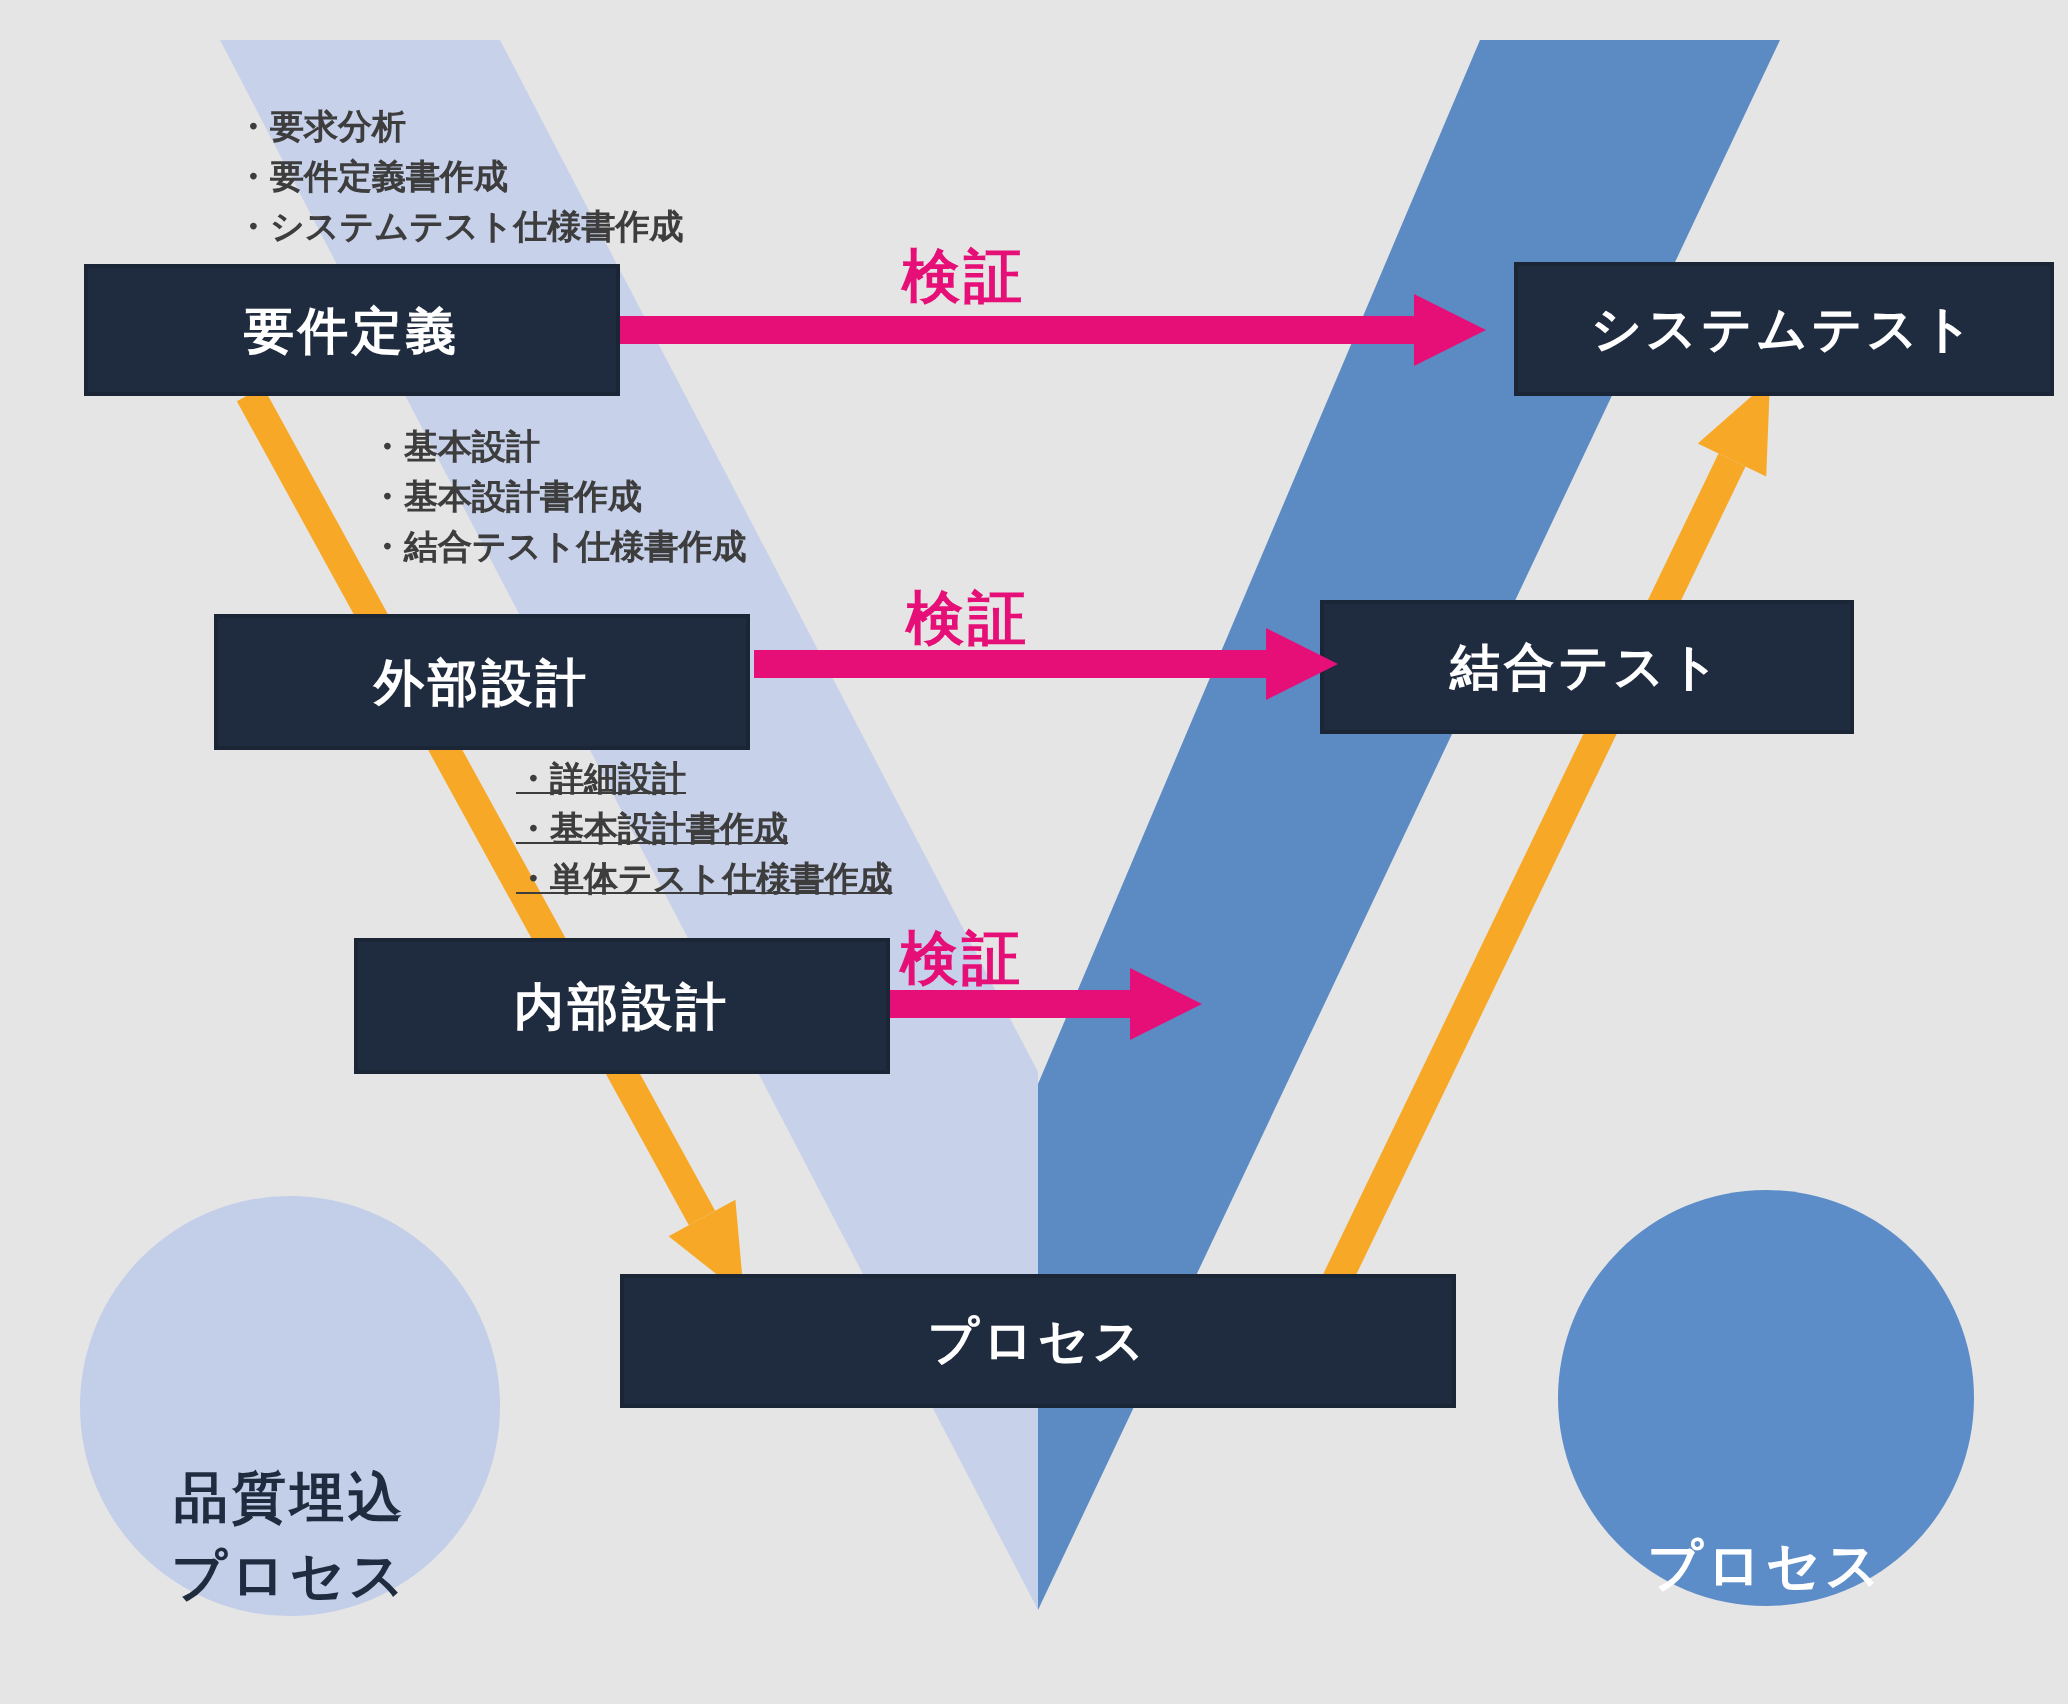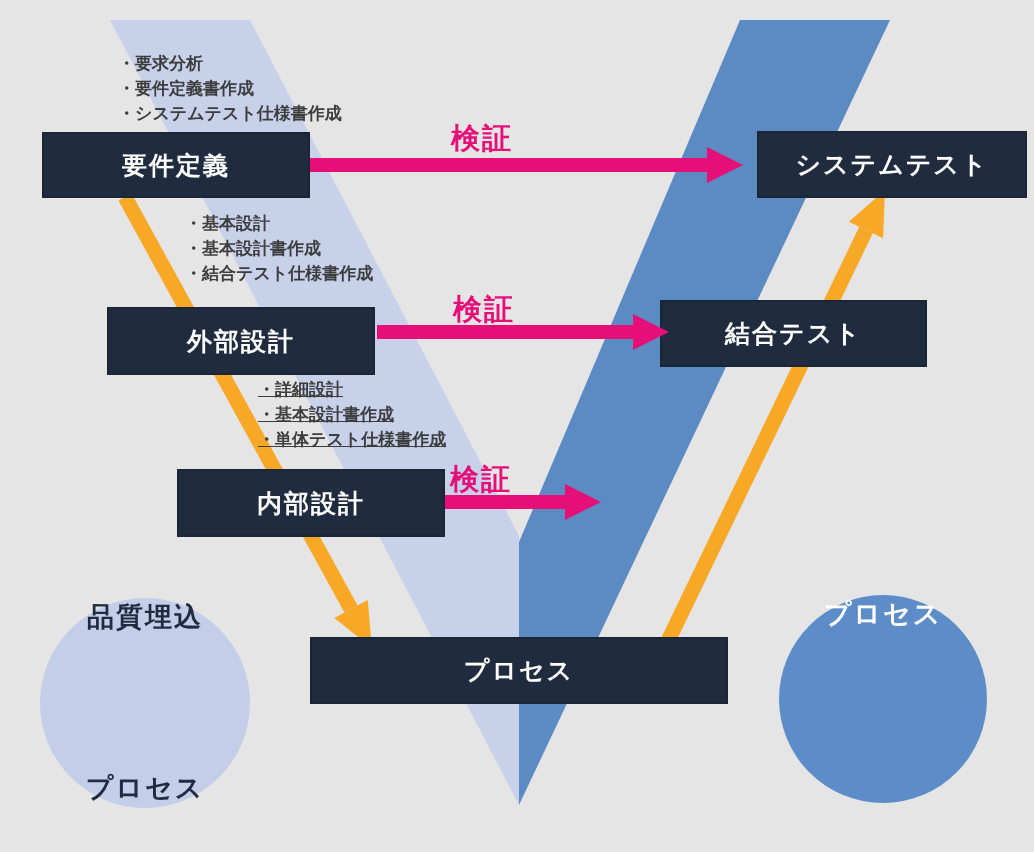--- a/index.html
+++ b/index.html
@@ -16,21 +16,21 @@
   .bullets{
     position:absolute;z-index:2;color:#3d3d3d;font-weight:bold;font-size:17px;
     line-height:25px;white-space:nowrap;
   }
   .verify-label{
     position:absolute;z-index:5;width:130px;text-align:left;
     color:#e60f78;font-weight:bold;font-size:29px;letter-spacing:2px;
   }
   .circle{
     position:absolute;border-radius:50%;z-index:3;
-    display:flex;flex-direction:column;align-items:center;justify-content:space-between;
+    display:flex;flex-direction:column;align-items:center;justify-content:flex-end;
     font-weight:bold;font-size:27px;line-height:39px;letter-spacing:2px;text-align:center;
   }
   .circle.left{left:40px;top:598px;width:210px;height:210px;background:#c3cee9;color:#1f2b3e;}
   .circle.right{left:779px;top:595px;width:208px;height:208px;background:#5d8dc9;color:#ffffff;}
   svg{display:block;}
   #bands-svg{z-index:1;}
   #pink-svg{z-index:4;}
 </style>
 </head>
 <body>

